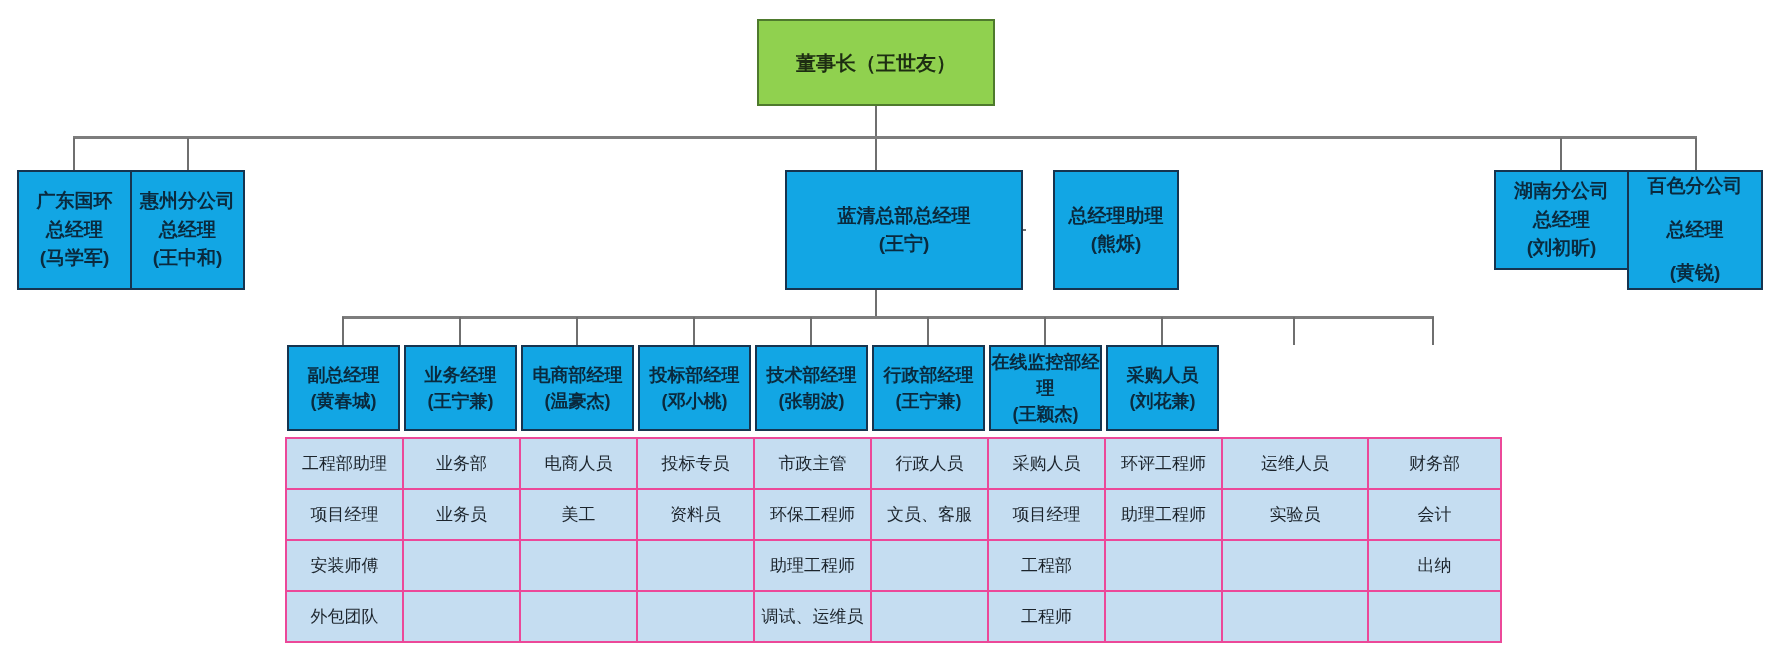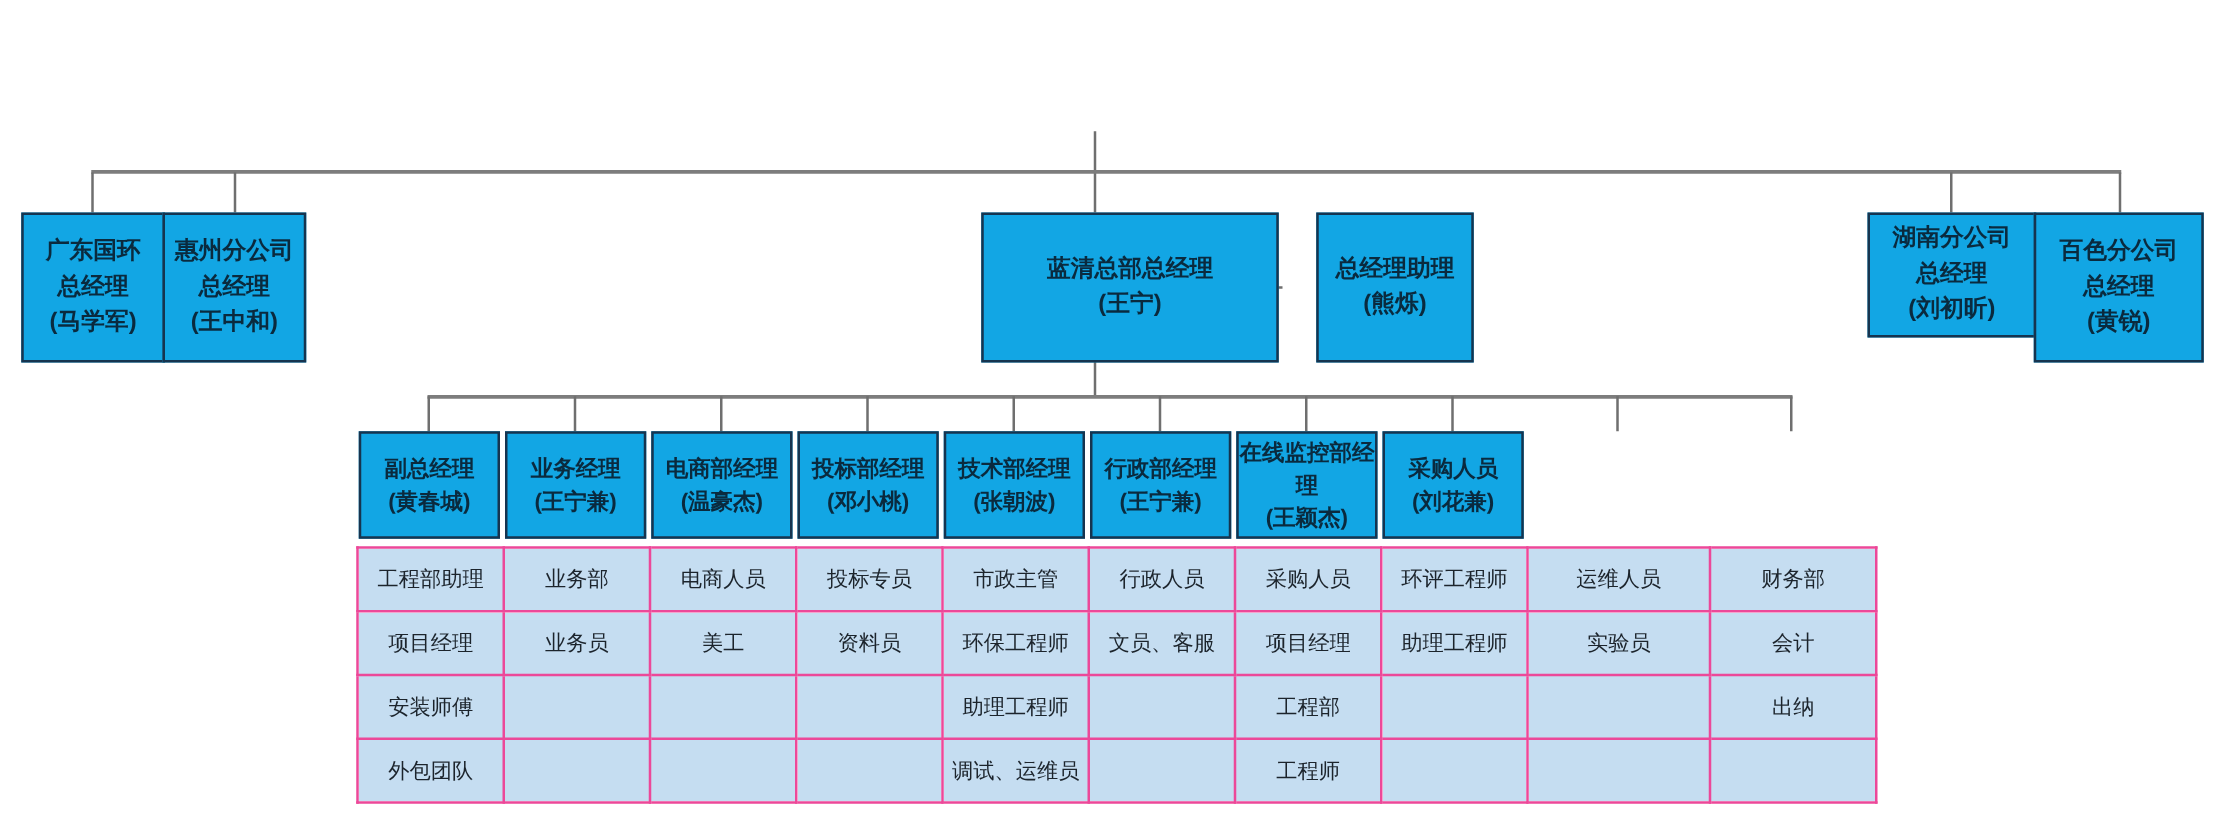--- a/index.html
+++ b/index.html
@@ -46,20 +46,23 @@
   <div class="line" style="left:459px;top:317px;width:2px;height:28px;"></div>
   <div class="line" style="left:576px;top:317px;width:2px;height:28px;"></div>
   <div class="line" style="left:693px;top:317px;width:2px;height:28px;"></div>
   <div class="line" style="left:810px;top:317px;width:2px;height:28px;"></div>
   <div class="line" style="left:927px;top:317px;width:2px;height:28px;"></div>
   <div class="line" style="left:1044px;top:317px;width:2px;height:28px;"></div>
   <div class="line" style="left:1161px;top:317px;width:2px;height:28px;"></div>
   <div class="line" style="left:1293px;top:317px;width:2px;height:28px;"></div>
   <div class="line" style="left:1432px;top:317px;width:2px;height:28px;"></div>
 
+  <div class="box green" style="left:757px;top:19px;width:238px;height:87px;">
+    <div class="bl">董事长（王世友）</div>
+  </div>
 
   <div class="box blue" style="left:17px;top:170px;width:115px;height:120px;">
     <div class="bl">广东国环</div>
     <div class="bl">总经理</div>
     <div class="bl">(马学军)</div>
   </div>
   <div class="box blue" style="left:130px;top:170px;width:115px;height:120px;">
     <div class="bl">惠州分公司</div>
     <div class="bl">总经理</div>
     <div class="bl">(王中和)</div>
@@ -70,21 +73,21 @@
   </div>
   <div class="box blue" style="left:1025px;top:170px;width:126px;height:120px;margin-left:28px;">
     <div class="bl">总经理助理</div>
     <div class="bl">(熊烁)</div>
   </div>
   <div class="box blue" style="left:1494px;top:170px;width:135px;height:100px;">
     <div class="bl">湖南分公司</div>
     <div class="bl">总经理</div>
     <div class="bl">(刘初昕)</div>
   </div>
-  <div class="box blue" style="left:1627px;top:170px;width:136px;height:120px;">
+  <div class="box blue" style="left:1627px;top:170px;width:136px;height:120px;gap:15px;">
     <div class="bl">百色分公司</div>
     <div class="bl">总经理</div>
     <div class="bl">(黄锐)</div>
   </div>
 
   <div class="dept-headers" style="left:285px;top:345px;width:1215px;grid-template-columns:117px 117px 117px 117px 117px 117px 117px 117px 146px 133px;">
     <div class="hdr-slot">
         <div class="dept-box">
       <div>副总经理</div>
       <div>(黄春城)</div>

